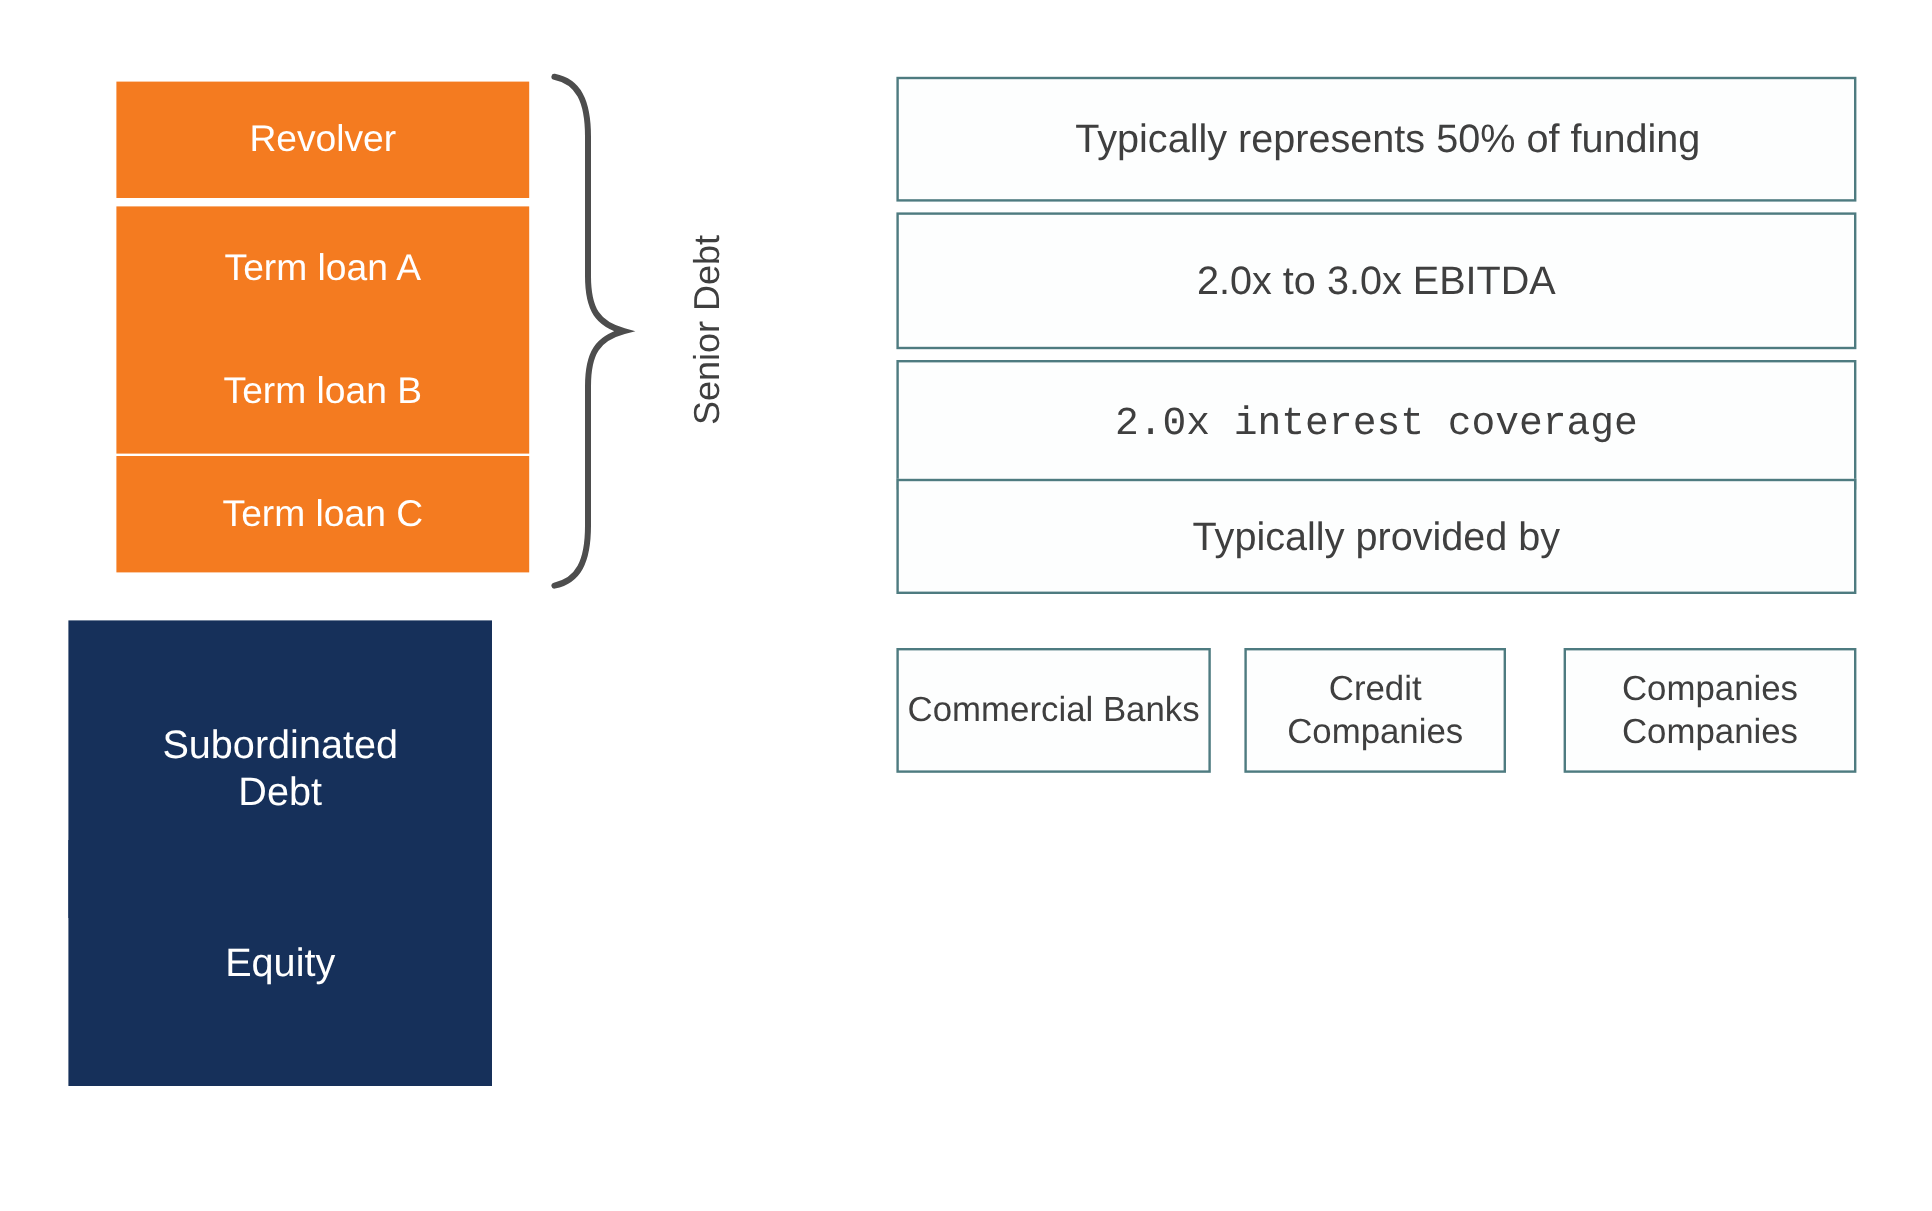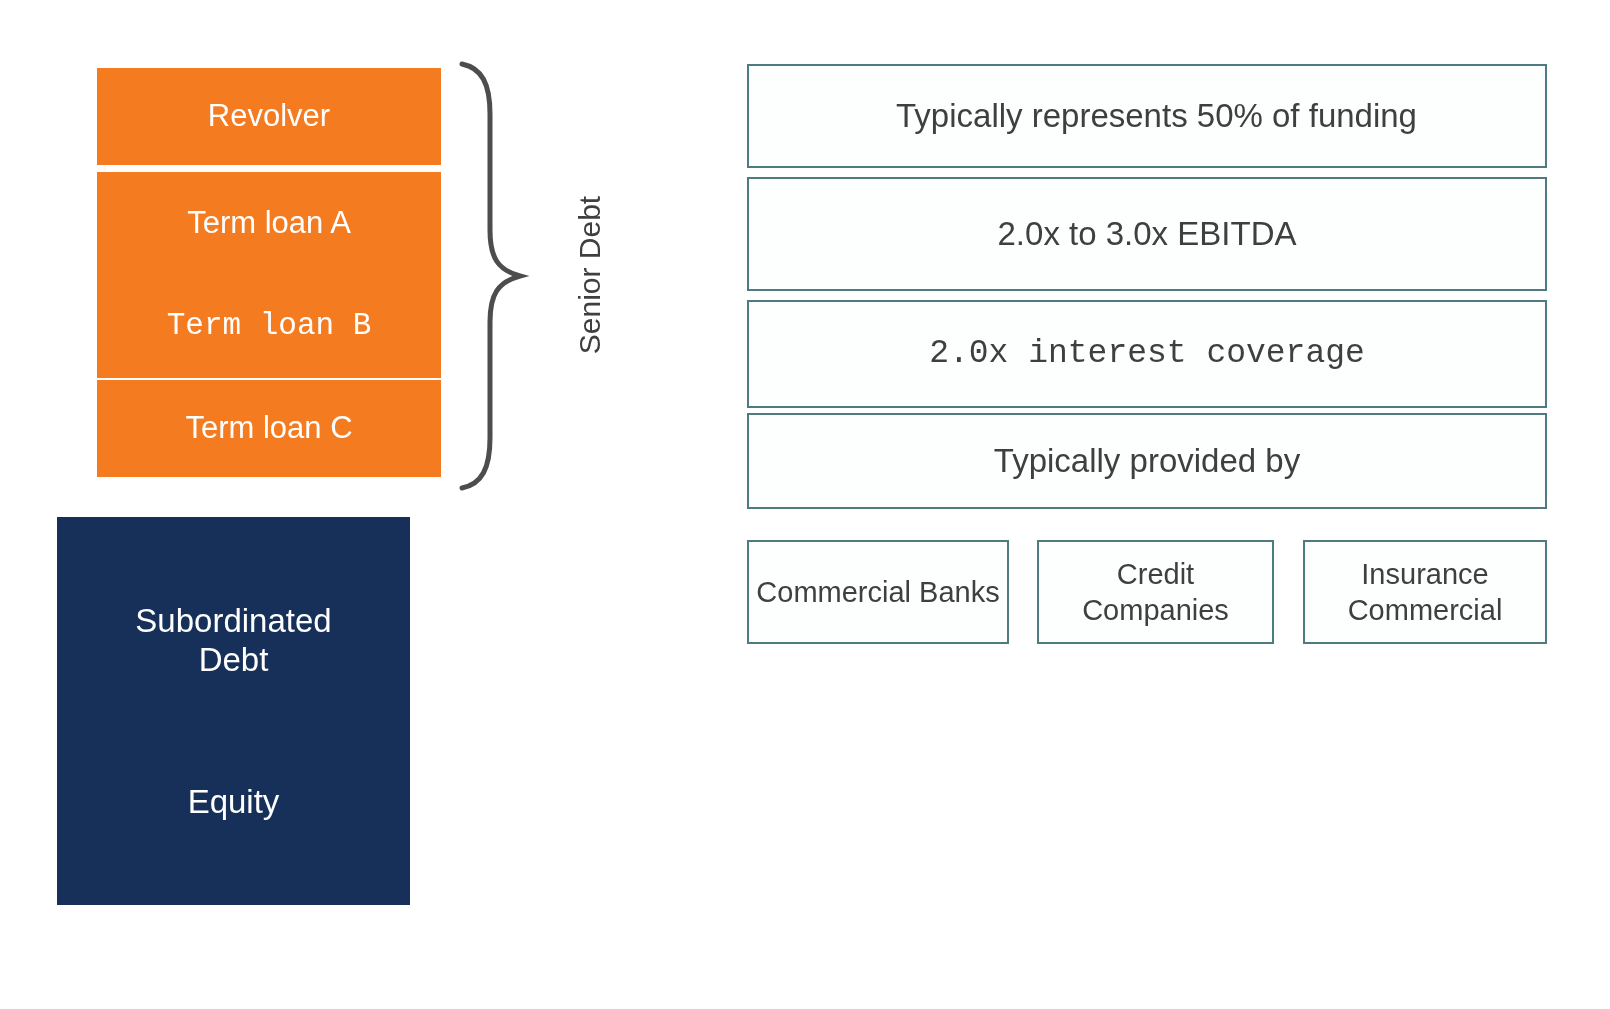--- a/index.html
+++ b/index.html
@@ -90,21 +90,21 @@
   <div>
 
     <div class="stack-box orange" style="left:97px; top:68px; width:344px; height:97px;">
       <span>Revolver</span>
     </div>
 
     <div class="stack-box orange" style="left:97px; top:172px; width:344px; height:103px;">
       <span>Term loan A</span>
     </div>
 
-    <div class="stack-box orange" style="left:97px; top:275px; width:344px; height:103px;font-family:Liberation Mono, monospace;">
+    <div class="stack-box orange" style="left:97px; top:275px; width:344px; height:103px;">
       <span>Term loan B</span>
     </div>
 
     <div class="stack-box orange" style="left:97px; top:380px; width:344px; height:97px;">
       <span>Term loan C</span>
     </div>
 
     <div class="stack-box navy" style="left:57px; top:517px; width:353px; height:248px;">
       <span style="max-width:260px;">Subordinated Debt</span>
     </div>
@@ -135,30 +135,30 @@
     </div>
 
     <div class="info-box wide" style="left:747px; top:177px; width:800px; height:114px;">
       <span>2.0x to 3.0x EBITDA</span>
     </div>
 
     <div class="info-box wide" style="left:747px; top:300px; width:800px; height:108px;font-family:Liberation Mono, monospace;">
       <span>2.0x interest coverage</span>
     </div>
 
-    <div class="info-box wide" style="left:747px; top:413px; width:800px; height:96px;">
+    <div class="info-box wide" style="left:747px; top:399px; width:800px; height:96px;">
       <span>Typically provided by</span>
     </div>
 
     <div class="info-box provider" style="left:747px; top:540px; width:262px; height:104px;">
       <span>Commercial Banks</span>
     </div>
 
-    <div class="info-box provider" style="left:1037px; top:540px; width:237px; height:104px;">
+    <div class="info-box provider" style="left:1037px; top:540px; width:218px; height:104px;">
       <span style="max-width:190px;">Credit Companies</span>
     </div>
 
     <div class="info-box provider" style="left:1303px; top:540px; width:244px; height:104px;">
-      <span style="max-width:195px;">Insurance Commercial</span>
+      <span style="max-width:195px;">Companies Companies</span>
     </div>
   </div>
 
 </div>
 
 </body></html>

